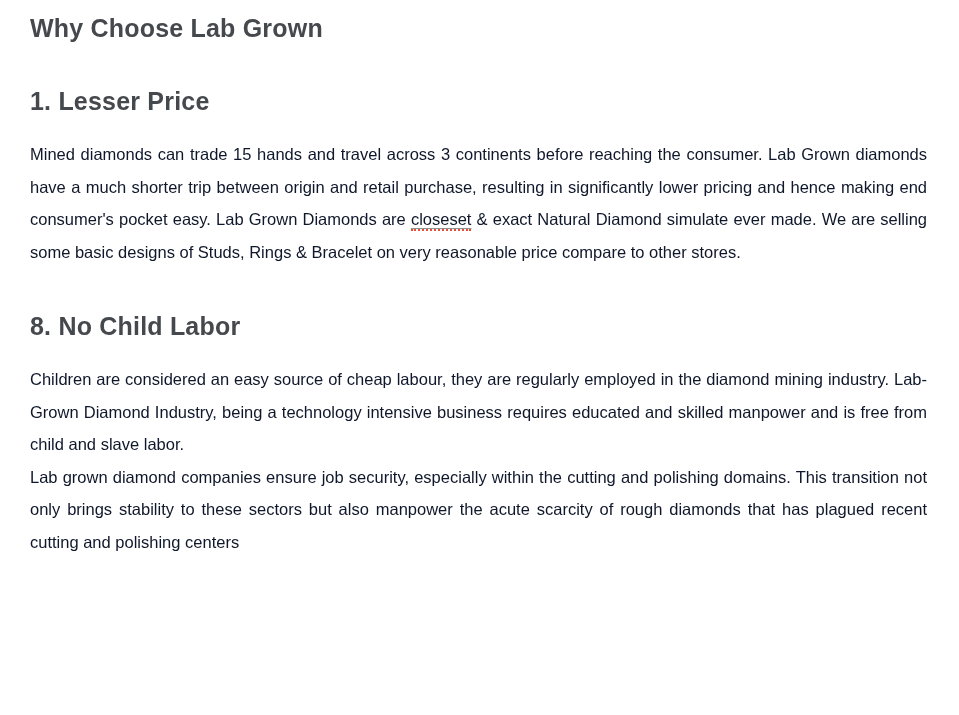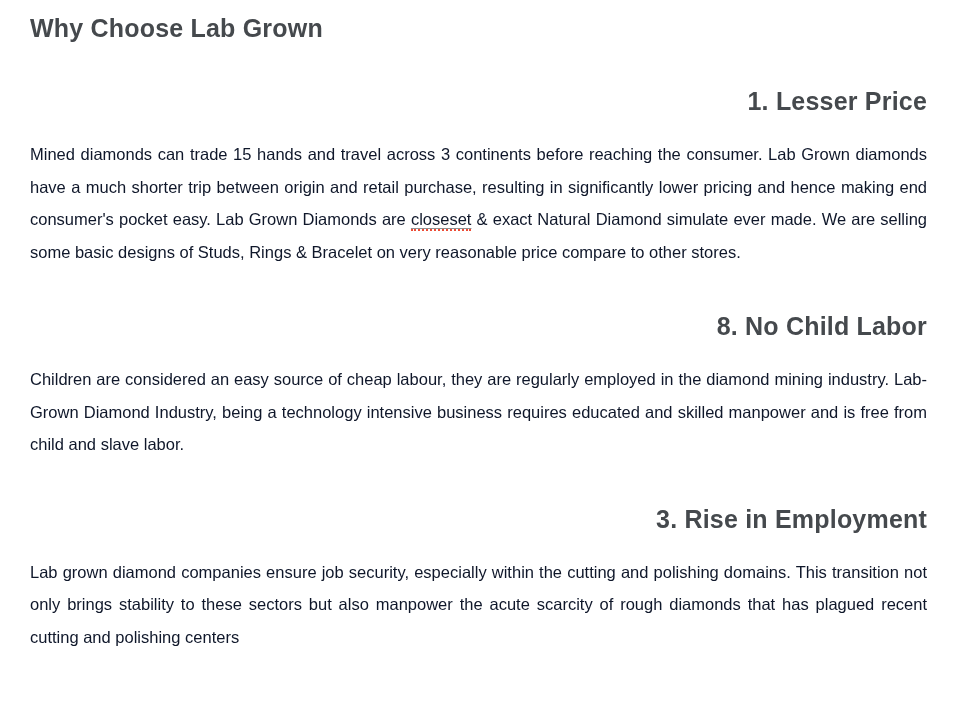--- a/index.html
+++ b/index.html
@@ -24,21 +24,20 @@
     margin: 14px 0 11px 0;
     letter-spacing: 0.2px;
   }
   h2.section-heading {
     font-size: 25px;
     font-weight: 700;
     color: #45494d;
     line-height: 29px;
     margin: 44px 0 22px 0;
     letter-spacing: 0.2px;
-    text-align: right;
   }
   p.section-body {
     font-size: 16.5px;
     color: #0f172a;
     line-height: 32.5px;
     text-align: justify;
     margin: 0;
   }
   .misspelled {
     text-decoration: underline;
@@ -59,17 +58,16 @@
     <h2 class="section-heading">1. Lesser Price</h2>
     <p class="section-body"><span>Mined diamonds can trade 15 hands and travel across 3 continents before reaching the consumer. Lab Grown diamonds have a much shorter trip between origin and retail purchase, resulting in significantly lower pricing and hence making end consumer's pocket easy. Lab Grown Diamonds are </span><span class="misspelled">closeset</span><span> &amp; exact Natural Diamond simulate ever made.  We are selling some basic designs of Studs, Rings &amp; Bracelet on very reasonable price compare to other stores.</span></p>
   </section>
 
   <section>
     <h2 class="section-heading">8. No Child Labor</h2>
     <p class="section-body">Children are considered an easy source of cheap labour, they are regularly employed in the diamond mining industry. Lab-Grown Diamond Industry, being a technology intensive business requires educated and skilled manpower and is free from child and slave labor.</p>
   </section>
 
   <section>
-    <h2 class="section-heading">3. Rise in Employment</h2>
     <p class="section-body">Lab grown diamond companies ensure job security, especially within the cutting and polishing domains. This transition not only brings stability to these sectors but also manpower the acute scarcity of rough diamonds that has plagued recent cutting and polishing centers</p>
   </section>
 
 </main>
 
 </body></html>

